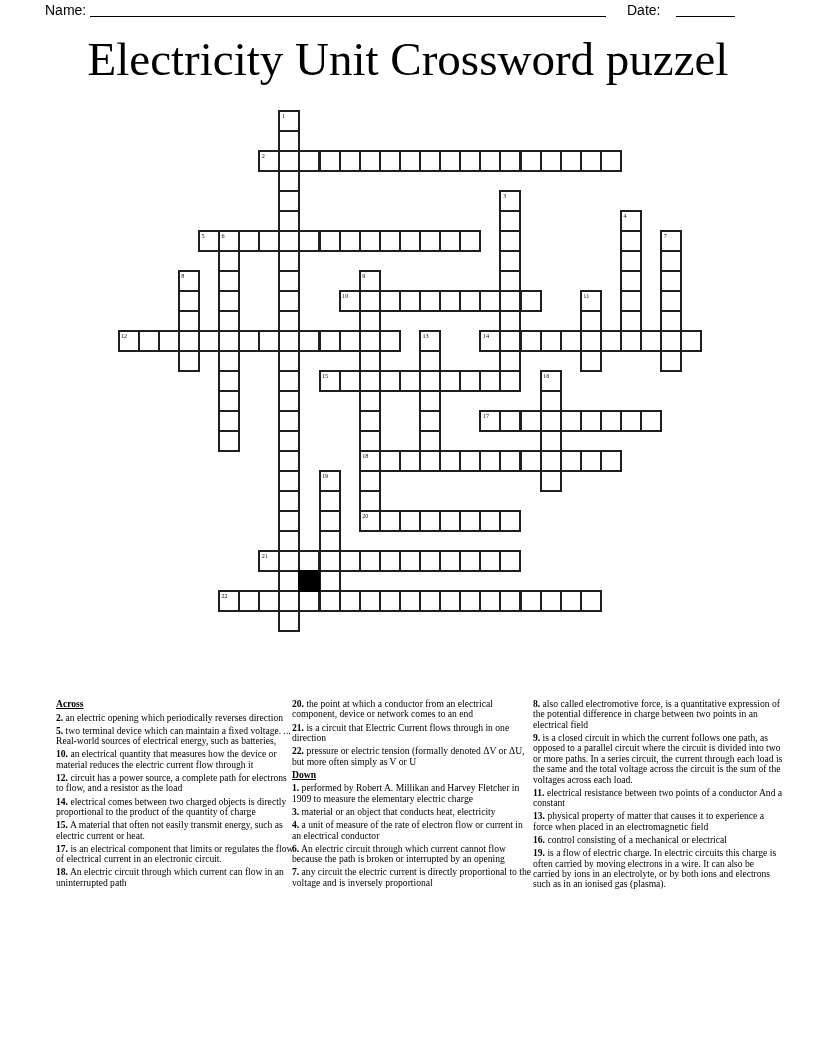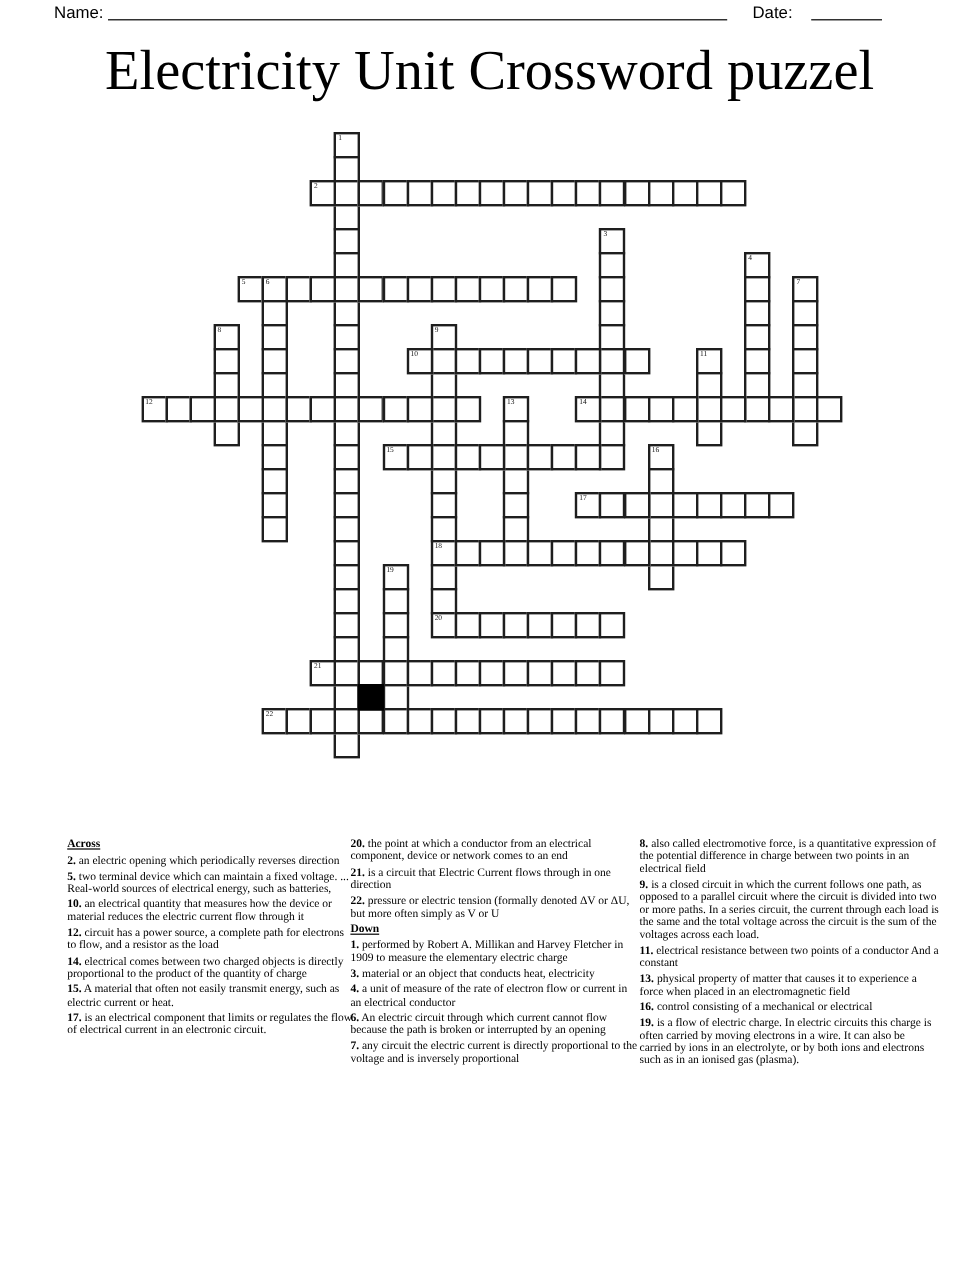--- a/index.html
+++ b/index.html
@@ -306,20 +306,21 @@
 
   <div id="cluecol0" class="clue-col">
       <div class="clue-header">Across</div>
       <div class="clue"><span class="num">2.</span> <span>an electric opening which periodically reverses direction</span></div>
       <div class="clue"><span class="num">5.</span> <span>two terminal device which can maintain a fixed voltage. ... Real-world sources of electrical energy, such as batteries,</span></div>
       <div class="clue"><span class="num">10.</span> <span>an electrical quantity that measures how the device or material reduces the electric current flow through it</span></div>
       <div class="clue"><span class="num">12.</span> <span>circuit has a power source, a complete path for electrons to flow, and a resistor as the load</span></div>
       <div class="clue"><span class="num">14.</span> <span>electrical comes between two charged objects is directly proportional to the product of the quantity of charge</span></div>
       <div class="clue"><span class="num">15.</span> <span>A material that often not easily transmit energy, such as electric current or heat.</span></div>
       <div class="clue"><span class="num">17.</span> <span>is an electrical component that limits or regulates the flow of electrical current in an electronic circuit.</span></div>
+      <div class="clue"><span class="num">18.</span> <span>An electric circuit through which current can flow in an uninterrupted path</span></div>
     </div>
   <div id="cluecol1" class="clue-col">
       <div class="clue"><span class="num">20.</span> <span>the point at which a conductor from an electrical component, device or network comes to an end</span></div>
       <div class="clue"><span class="num">21.</span> <span>is a circuit that Electric Current flows through in one direction</span></div>
       <div class="clue"><span class="num">22.</span> <span>pressure or electric tension (formally denoted ΔV or ΔU, but more often simply as V or U</span></div>
       <div class="clue-header">Down</div>
       <div class="clue"><span class="num">1.</span> <span>performed by Robert A. Millikan and Harvey Fletcher in 1909 to measure the elementary electric charge</span></div>
       <div class="clue"><span class="num">3.</span> <span>material or an object that conducts heat, electricity</span></div>
       <div class="clue"><span class="num">4.</span> <span>a unit of measure of the rate of electron flow or current in an electrical conductor</span></div>
       <div class="clue"><span class="num">6.</span> <span>An electric circuit through which current cannot flow because the path is broken or interrupted by an opening</span></div>

